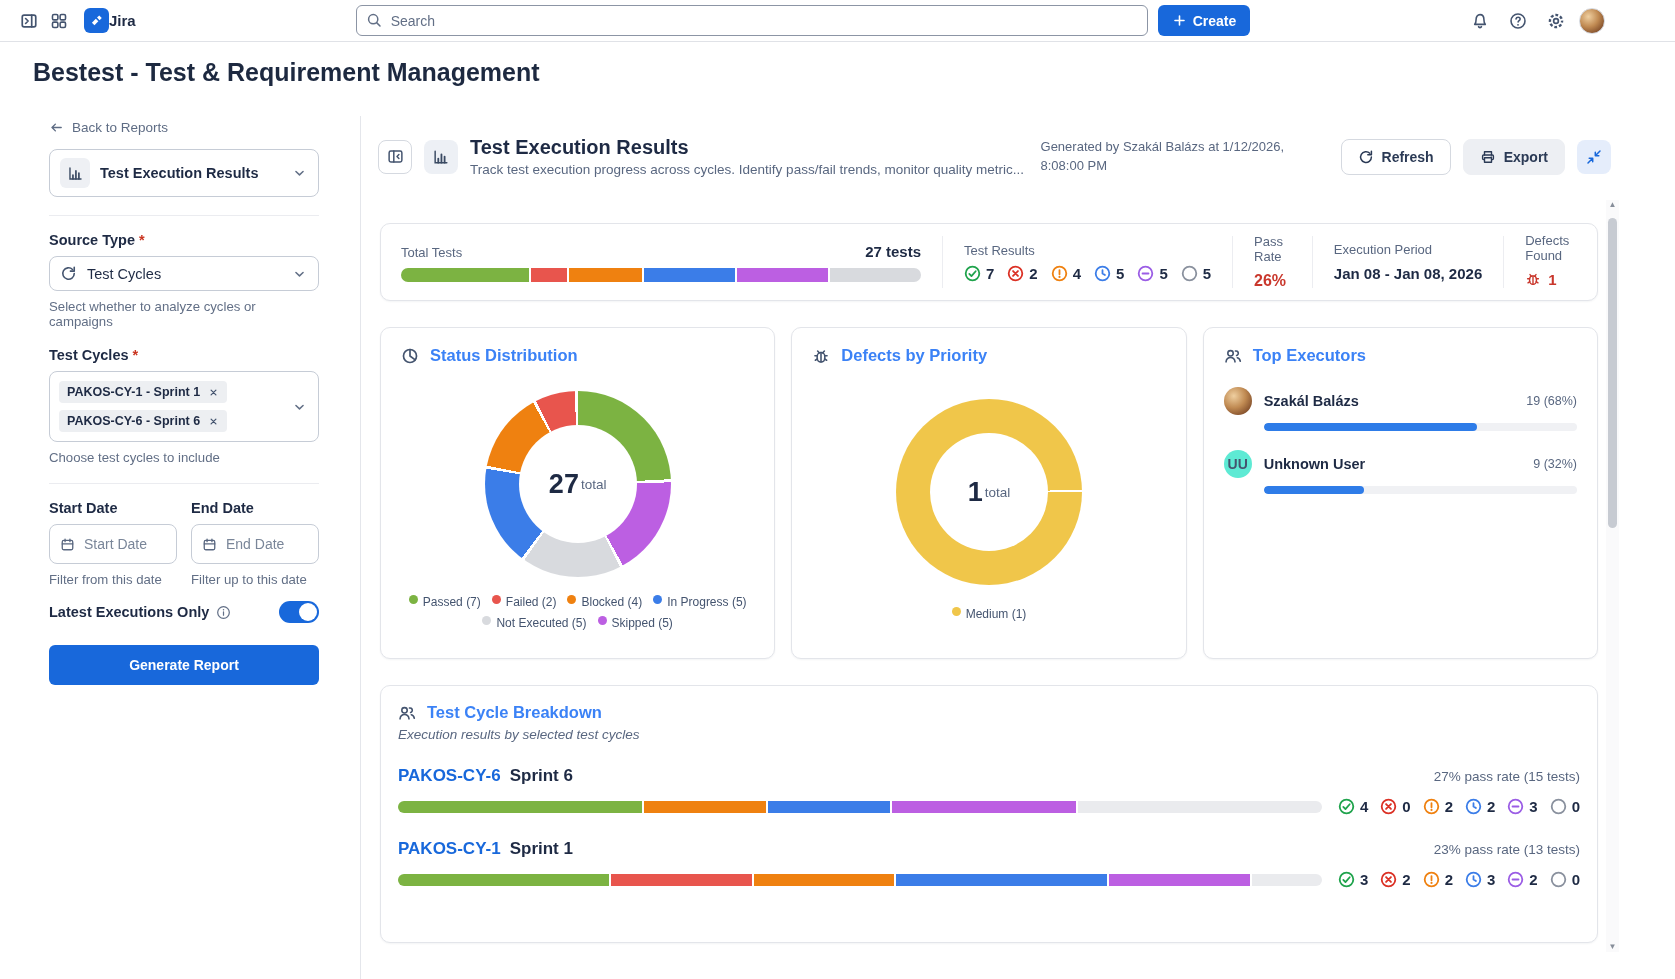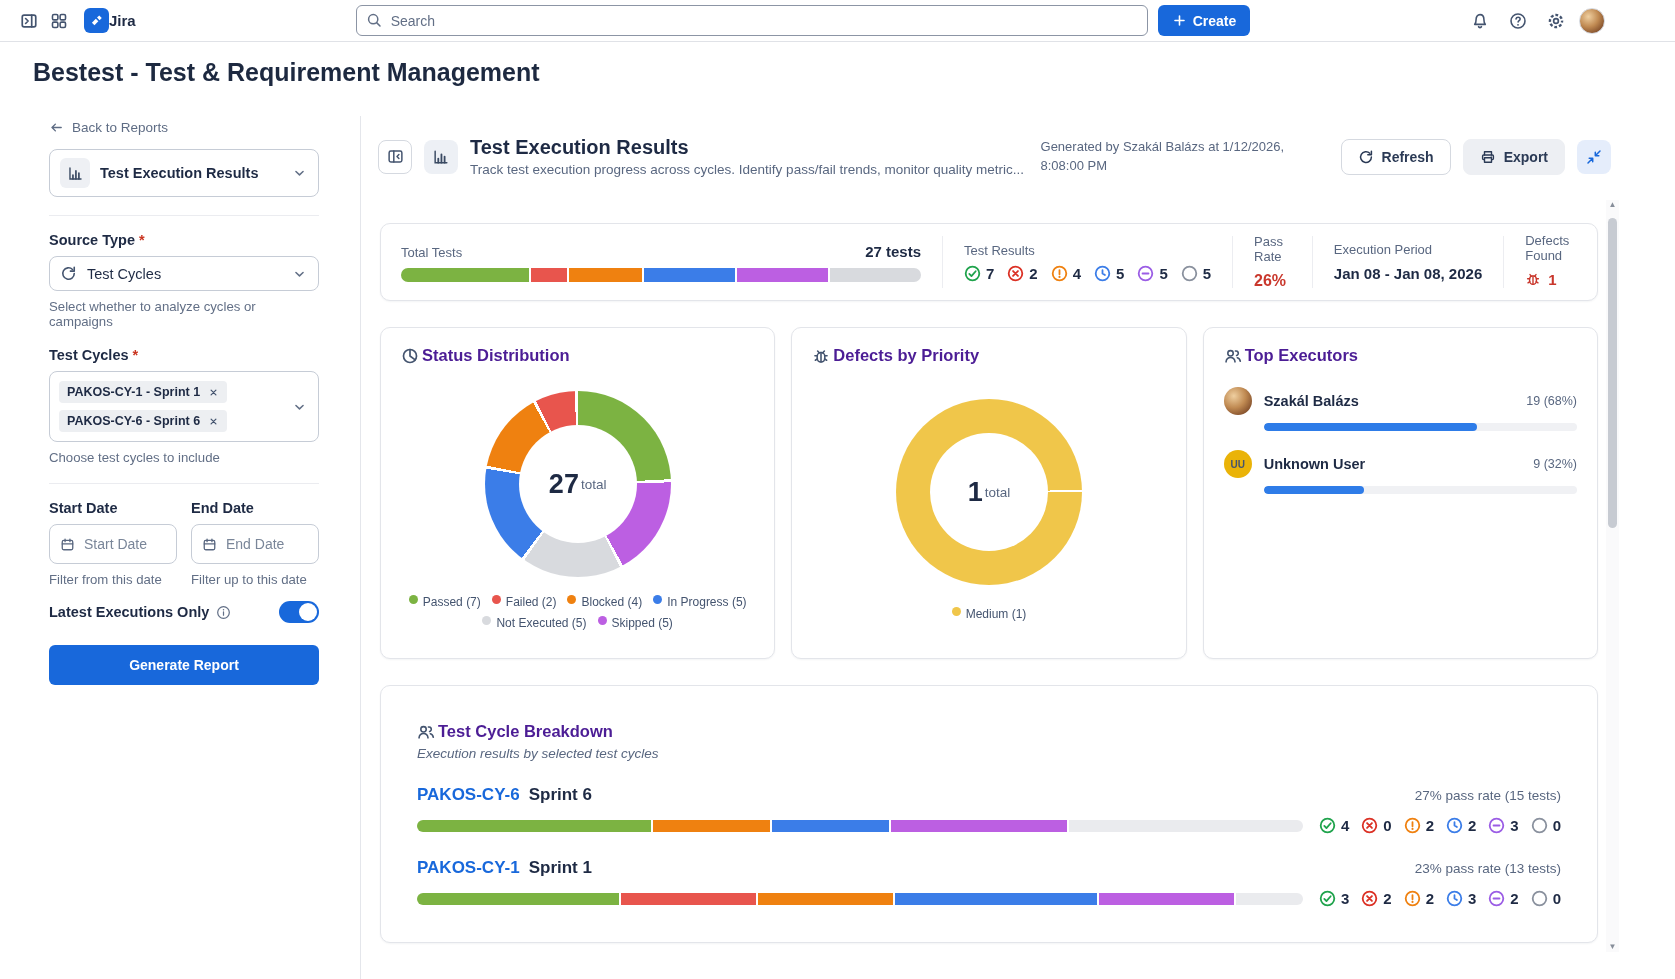--- a/index.html
+++ b/index.html
@@ -108,22 +108,22 @@
   .cnt b { font-size:15px; font-weight:700; color:#1E2A44; }
   .big-red { font-size:16px; font-weight:700; color:#C9372C; margin-top:8px; }
   .big-dark { font-size:15px; font-weight:700; color:#1E2A44; margin-top:8px; white-space:nowrap; }
   .defects-val { display:inline-flex; align-items:center; gap:7px; margin-top:8px;
     font-size:15px; font-weight:700; color:#C9372C; }
   .defects-val svg { color:#C9372C; }
 
   
   .cards-row { display:flex; gap:16px; margin-top:26px; }
   .cards-row .card { flex:1; height:332px; padding:18px 20px; }
-  .card-title { display:flex; align-items:center; gap:3px; font-size:16.5px; font-weight:700;
-    color:#4c1d95; }
+  .card-title { display:flex; align-items:center; gap:11px; font-size:16.5px; font-weight:700;
+    color:#3b82f6; }
   .card-title svg { color:#44546F; flex:none; }
   .card-sub { font-size:13.5px; color:#596780; margin-top:5px;font-style:italic; }
 
   .donut-wrap { position:relative; width:186px; height:186px; margin:26px auto 0; }
   .donut { position:absolute; inset:0; border-radius:50%; }
   .donut-hole { position:absolute; left:50%; top:50%; width:118px; height:118px; margin:-59px 0 0 -59px;
     background:#fff; border-radius:50%; }
   .donut-center { position:absolute; inset:0; display:flex; flex-direction:row; align-items:center;
     justify-content:center; gap:2px; }
   .donut-total { font-size:27px; font-weight:800; color:#1E2A44; }
@@ -131,29 +131,29 @@
   .legend { display:flex; flex-wrap:wrap; justify-content:center; column-gap:11px; row-gap:7px;
     margin-top:18px; }
   .lg { display:inline-flex; align-items:flex-start; gap:5px; font-size:12px; color:#44546F; cursor:pointer; }
   .lg i { width:9px; height:9px; border-radius:50%; display:inline-block; }
 
   
   .exec-list { margin-top:22px; display:flex; flex-direction:column; gap:19px; }
   .exec-row .line1 { display:flex; align-items:center; gap:12px; }
   .exec-avatar { width:28px; height:28px; border-radius:50%; flex:none; }
   .exec-avatar.photo { background:radial-gradient(circle at 35% 32%, #EFCFA0 0%, #C08A52 45%, #8A5630 75%, #5F3A1F 100%); }
-  .exec-avatar.initials { background:#eab308; color:#44546F; font-size:10px; font-weight:700;
+  .exec-avatar.initials { background:#5eead4; color:#44546F; font-size:14px; font-weight:700;
     display:inline-flex; align-items:center; justify-content:center; }
   .exec-name { font-size:14.5px; font-weight:600; color:#1E2A44; }
   .exec-val { margin-left:auto; font-size:12.5px; color:#596780; }
   .exec-track { margin:8px 0 0 40px; height:8px; border-radius:4px; background:#F0F1F4; overflow:hidden; }
   .exec-fill { height:100%; border-radius:4px; }
 
   
-  .breakdown { margin-top:26px; padding:36px; height:258px; }
+  .breakdown { margin-top:26px; padding:17px; height:258px; }
   .bd-row { margin-top:24px; }
   .bd-head { display:flex; align-items:baseline; }
   .bd-key { font-size:17px; font-weight:700; color:#1868DB; text-decoration:none; cursor:pointer; }
   .bd-name { font-size:17px; font-weight:700; color:#1E2A44; margin-left:9px; }
   .bd-rate { margin-left:auto; font-size:13.5px; color:#596780; }
   .bd-barline { display:flex; align-items:center; gap:16px; margin-top:12px; }
   .bd-barline .stack { flex:1; height:12px; border-radius:6px; margin-top:0; }
   .bd-counts { flex:none; display:flex; gap:12px; }
 
   

